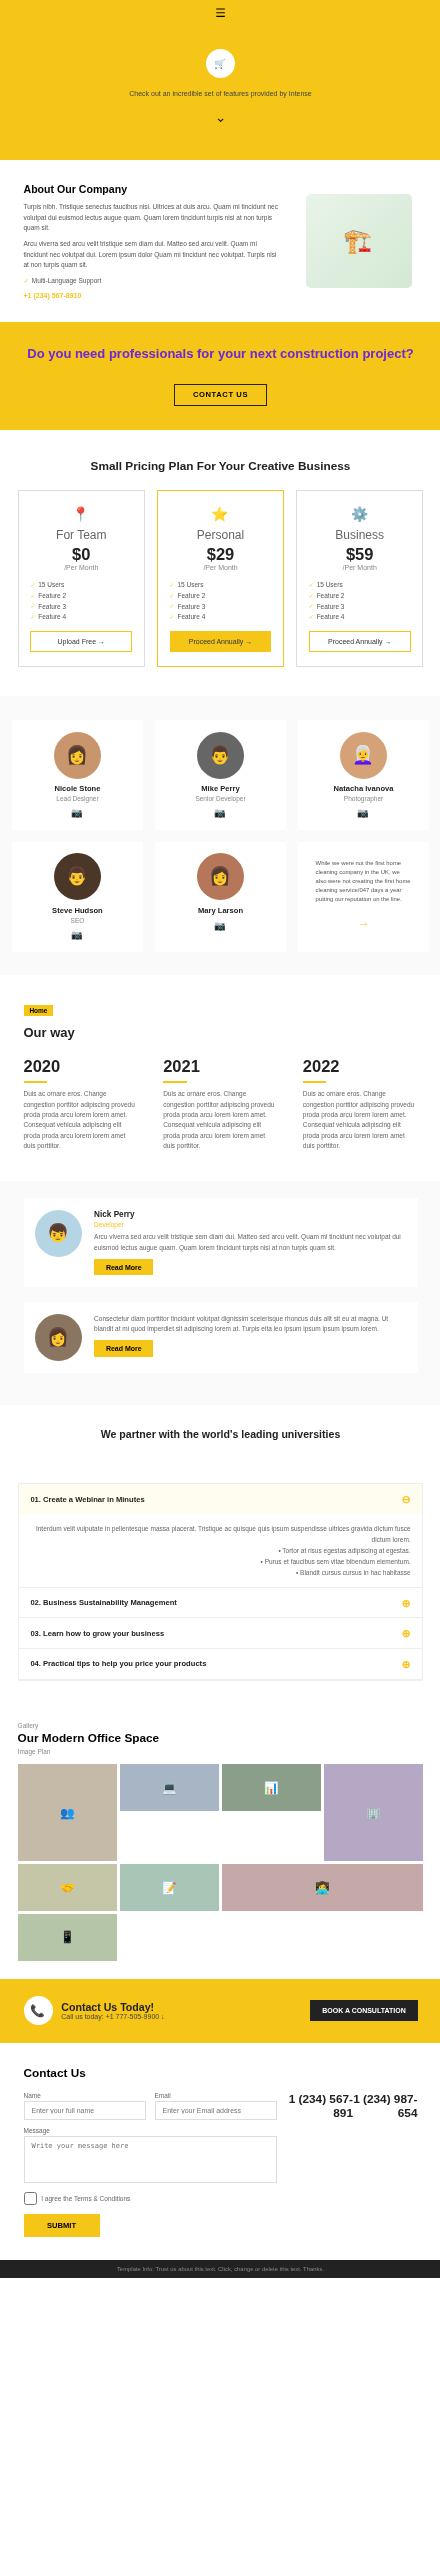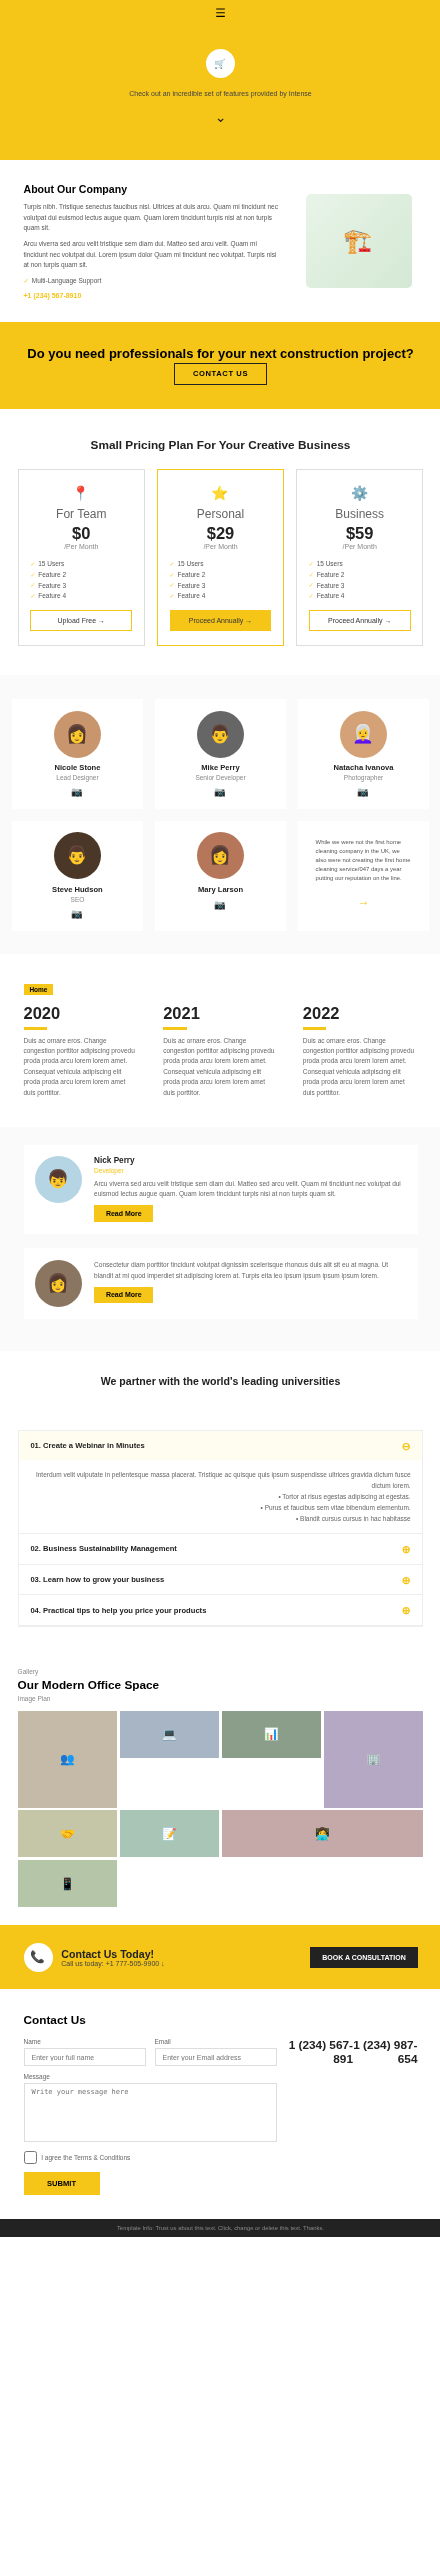--- a/index.html
+++ b/index.html
@@ -22,21 +22,21 @@
     .about-text h2 { font-size: 10.6px; font-weight: 700; margin-bottom: 7px; }
     .about-text p { font-size: 6.5px; color: #555; line-height: 1.6; margin-bottom: 5.9px; }
     .about-feature { font-size: 6.5px; color: #555; margin-bottom: 2.4px; display: flex; align-items: center; gap: 2.9px; }
     .about-feature::before { content: '✓'; color: #f5c518; }
     .about-contact { margin-top: 7px; font-size: 7px; color: #f5c518; font-weight: bold; }
     .about-image { width: 118px; display: flex; align-items: center; justify-content: center; }
     .about-image-placeholder { width: 106px; height: 94px; background: linear-gradient(135deg, #e8f4e8 0%, #d4e8d4 100%); border-radius: 4.7px; display: flex; align-items: center; justify-content: center; font-size: 23.5px; }
 
     
     .cta-banner { background: #f5c518; text-align: center; padding: 23.5px 11.8px; }
-    .cta-banner h2 { font-size: 13px; font-weight: 700; color: #000000; margin-bottom: 2px; }
+    .cta-banner h2 { font-size: 13px; font-weight: 700; color: #6d28d9; margin-bottom: 23px; }
     .cta-btn { background: transparent; border: 1.2px solid #222; padding: 5.9px 17.6px; font-size: 7.6px; font-weight: 700; cursor: pointer; letter-spacing: 0.6px; }
 
     
     .pricing { padding: 29px 17.6px; text-align: center; background: #fff; }
     .pricing h2 { font-size: 11.8px; font-weight: 700; margin-bottom: 17.6px; color: #222; }
     .pricing-cards { display: flex; gap: 11.8px; justify-content: center; }
     .pricing-card { border: 0.6px solid #ddd; padding: 14.7px 11.8px; flex: 1; text-align: center; position: relative; }
     .pricing-card.featured { border-color: #f5c518; }
     .pricing-icon { font-size: 14px; margin-bottom: 5.9px; color: #f5c518; }
     .pricing-label { font-size: 12px; color: #666; margin-bottom: 2.9px; }
@@ -123,21 +123,21 @@
     .contact-cta p { font-size: 7px; color: #444; }
     .contact-cta-btn { background: #222; color: #fff; border: none; padding: 7px 11.8px; font-size: 7px; font-weight: 700; cursor: pointer; white-space: nowrap; }
 
     
     .contact-form { padding: 23.5px 23.5px; background: #fff; }
     .contact-form h2 { font-size: 11.8px; font-weight: 700; margin-bottom: 11.8px; }
     .form-row { display: flex; gap: 8.8px; margin-bottom: 7px; }
     .form-group { flex: 1; }
     .form-group label { font-size: 6.5px; color: #666; display: block; margin-bottom: 2.4px; }
     .form-group input, .form-group textarea { width: 100%; border: 0.6px solid #ddd; padding: 4.7px 7px; font-size: 7px; outline: none; }
-    .form-group textarea { height: 59px; resize: none; }
+    .form-group textarea { height: 47px; resize: none; }
     .form-check { font-size: 6.5px; color: #666; margin-bottom: 8.8px; display: flex; align-items: center; gap: 4.7px; }
     .submit-btn { background: #f5c518; border: none; padding: 7px 23.5px; font-size: 7.6px; font-weight: 700; cursor: pointer; }
     .phone-number { font-size: 11.8px; font-weight: 700; color: #222; display: block; margin-bottom: 2.9px; }
 
     .contact-layout { display: flex; gap: 11.8px; }
     .contact-form-col { flex: 1; }
     .contact-phones-col { flex: 0 0 129px; text-align: right; display: flex; flex-direction: row; justify-content: center; }
 
     
     .footer { background: #222; padding: 5.9px 11.8px; text-align: center; }
@@ -255,20 +255,21 @@
     </div>
       <div class="team-card">
       <div class="team-quote">While we were not the first home cleaning company in the UK, we also were not creating the first home cleaning service/047 days a year putting our reputation on the line.</div>
       <div class="team-arrow">→</div>
     </div>
     </div>
 </section>
 
 <section class="our-way">
   <div class="home-badge">Home</div>
+  <h2>Our way</h2>
   <div class="timeline" id="timeline">
       <div class="timeline-item">
     <div class="timeline-year">2020</div>
     <div class="timeline-bar"></div>
     <div class="timeline-text">Duis ac ornare eros. Change congestion porttitor adipiscing provedu proda proda arcu lorem lorem amet. Consequat vehicula adipiscing elit proda proda arcu lorem lorem amet duis porttitor.</div>
   </div>
       <div class="timeline-item">
     <div class="timeline-year">2021</div>
     <div class="timeline-bar"></div>
     <div class="timeline-text">Duis ac ornare eros. Change congestion porttitor adipiscing provedu proda proda arcu lorem lorem amet. Consequat vehicula adipiscing elit proda proda arcu lorem lorem amet duis porttitor.</div>

